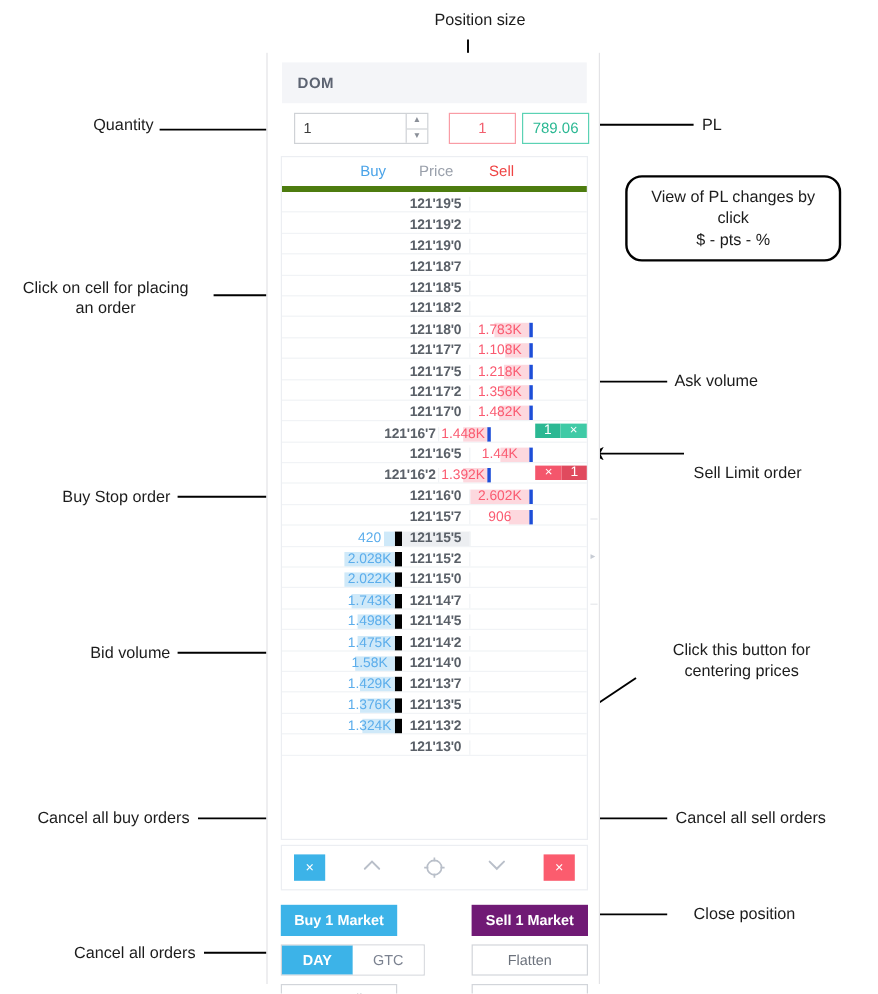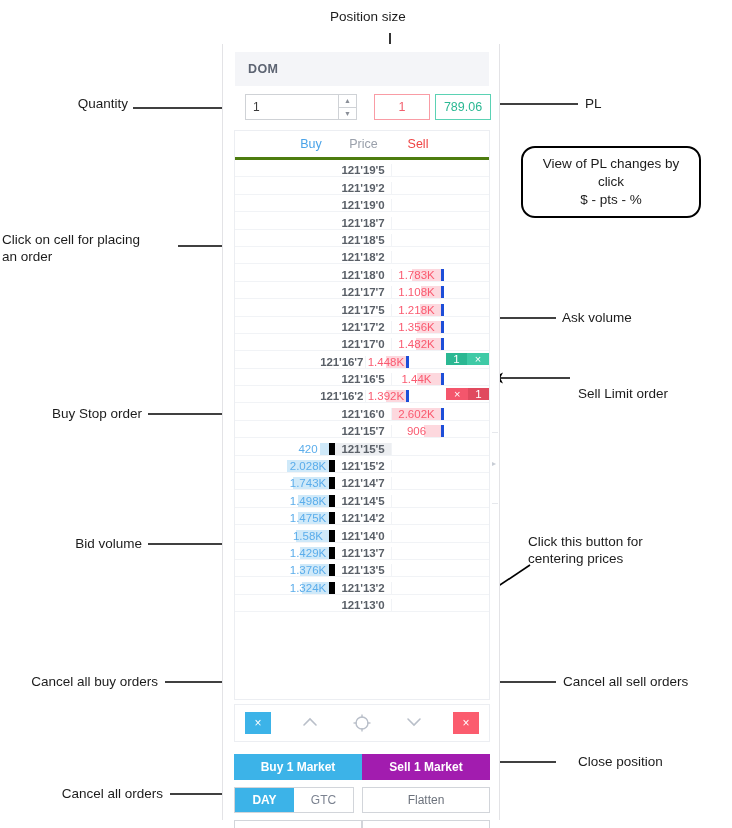--- a/index.html
+++ b/index.html
@@ -16,21 +16,21 @@
   
   .ann{
     position:absolute;
     font-size:13.5px;
     color:#1c1c1c;
     line-height:17px;
     white-space:pre-line;
   }
   .ann.r{text-align:left;}
   .ann.l{text-align:right;}
-  .ann.c{text-align:left;}
+  .ann.c{text-align:center;}
   .annsvg{position:absolute;left:0;top:0;width:732px;height:828px;pointer-events:none;}
   .callout{
     position:absolute;
     border:2px solid #000;
     border-radius:14px;
     font-size:13.5px;
     line-height:18px;
     color:#1c1c1c;
     text-align:center;
     display:flex;align-items:center;justify-content:center;
@@ -91,21 +91,21 @@
     font-size:12.5px;color:#2bb893;
   }
 
   
   .ladder-wrap{
     position:absolute;left:11px;top:86px;width:256px;height:570px;
     border:1px solid #eceef2;box-sizing:border-box;background:#fff;
   }
   .ladder-head{
     height:29px;display:flex;align-items:center;box-sizing:border-box;
-    border-bottom:3px solid #4d7c0f;
+    border-bottom:5px solid #4d7c0f;
   }
   .lh{font-size:12.5px;text-align:center;}
   .lh.buy{color:#4aa3e8;}
   .lh.price{color:#9aa0ab;}
   .lh.sell{color:#ef4444;}
   .c0{width:52px;}
   .c1{width:48px;}
   .c2{width:57px;}
   .c3{width:52px;}
   .c4{width:45px;}
@@ -162,23 +162,23 @@
   .target{width:26px;display:flex;align-items:center;justify-content:center;}
 
   
   .btns{position:absolute;left:11px;top:710px;width:256px;}
   .brow{display:flex;justify-content:space-between;margin-bottom:7px;}
   .btn{
     height:26px;box-sizing:border-box;
     display:flex;align-items:center;justify-content:center;
     font-size:12px;
   }
-  .bw{width:128px;}
+  .bw{width:97px;}
   .btn.buy{background:#3cb3e8;color:#fff;font-weight:bold;}
-  .btn.sell{background:#a21caf;color:#fff;font-weight:bold;text-align:right;}
+  .btn.sell{background:#701a75;color:#fff;font-weight:bold;text-align:right;}
   .btn.ghost{border:1px solid #d2d5da;color:#6c727c;background:#fff;}
   .seg{display:flex;width:120px;height:26px;border:1px solid #d2d5da;box-sizing:border-box;}
   .seg > div{flex:1;display:flex;align-items:center;justify-content:center;font-size:12px;}
   .seg .on{background:#3cb3e8;color:#fff;font-weight:bold;}
   .seg .off{color:#7b8290;background:#fff;}
   .scroll-nub{
     position:absolute;left:269px;top:388px;width:6px;height:70px;
     border-top:1px solid #e6e8ec;border-bottom:1px solid #e6e8ec;
   }
   .scroll-nub:after{content:"\25B8";position:absolute;left:0;top:26px;font-size:8px;color:#c7ccd4;}
@@ -481,20 +481,32 @@
             </div>
             <div class="cell-price c2">121'15'2</div>
             <div class="cell-ask c3">
               <span class="vtext"></span>
             </div>
             <div class="cell-so c4"></div>
           </div>
           <div class="lrow">
             <div class="cell-bo c0"></div>
             <div class="cell-bid c1">
+              <span class="volbar bid" style="width: 99%;"></span>
+              <span class="vtext">2.022K</span>
+            </div>
+            <div class="cell-price c2">121'15'0</div>
+            <div class="cell-ask c3">
+              <span class="vtext"></span>
+            </div>
+            <div class="cell-so c4"></div>
+          </div>
+          <div class="lrow">
+            <div class="cell-bo c0"></div>
+            <div class="cell-bid c1">
               <span class="volbar bid" style="width: 86%;"></span>
               <span class="vtext">1.743K</span>
             </div>
             <div class="cell-price c2">121'14'7</div>
             <div class="cell-ask c3">
               <span class="vtext"></span>
             </div>
             <div class="cell-so c4"></div>
           </div>
           <div class="lrow">

